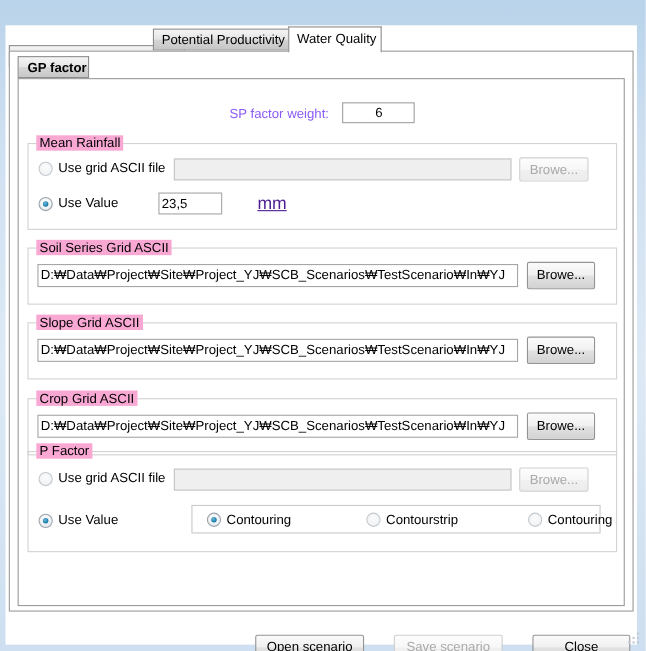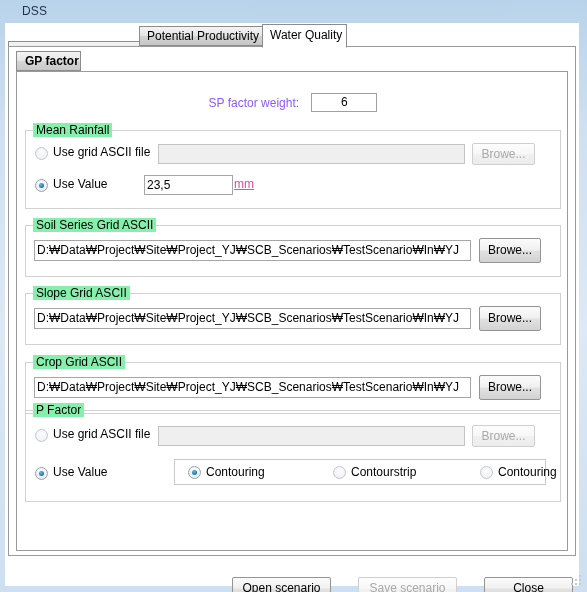--- a/index.html
+++ b/index.html
@@ -145,21 +145,21 @@
 
   .groupbox {
     position: absolute;
     box-sizing: border-box;
     border: 1px solid #d2d2d2;
     background: transparent;
   }
   .gb-title {
     position: absolute;
     top: -8px; left: 7px;
-    background: #86efac;
+    background: #f9a8d4;
     padding: 0 3px;
     font-size: 12px;
     color: #000;
     white-space: nowrap;
   }
 
   .radio {
     position: absolute;
     width: 13px; height: 13px;
     box-sizing: border-box;
@@ -217,22 +217,22 @@
     white-space: nowrap;
   }
   .btn.disabled {
     border: 1px solid #cfcfcf;
     background: linear-gradient(to bottom, #fdfdfd 0%, #f7f7f7 50%, #f1f1f1 52%, #ececec 100%);
     color: #a9a9a9;
   }
 
   .unit-label {
     position: absolute;
-    font-size: 12px;
-    color: #ec4899;
+    font-size: 16px;
+    color: #4c1d95;
     text-decoration: underline;
   }
 
   .subpanel {
     position: absolute;
     box-sizing: border-box;
     border: 1px solid #c9c9c9;
     background: #ffffff;
   }
   .footer-btn {
@@ -252,23 +252,20 @@
     position: absolute;
     width: 2px; height: 2px;
     background: #c3cbd4;
   }
 </style>
 </head>
 <body>
 
 <div id="window">
 
-  <div id="titlebar">
-    <div id="title-text">DSS</div>
-  </div>
 
   <div id="client">
 
     <div id="outer-tabs">
       <div class="otab" style="left:0px;width:160px;margin-top:15px;">
         <span>Set Up Alternatives</span>
       </div>
       <div class="otab active" style="left:254px;width:85px;">
         <span>Water Quality</span>
       </div>
@@ -295,21 +292,21 @@
         <div class="groupbox" style="left:8px; top:58px; width:536px; height:79px;">
           <div class="gb-title">Mean Rainfall</div>
 
           <div class="radio disabled" style="left:9px; top:16px;"></div>
           <div class="radio-label" style="left:27px; top:14px;">Use grid ASCII file</div>
           <div class="textbox disabled" style="left:132px; top:13px; width:307px; height:20px;"></div>
           <div class="btn disabled" style="left:446px; top:12px; width:63px; height:22px; line-height:20px;">Browe...</div>
 
           <div class="radio checked" style="left:9px; top:48px;"></div>
           <div class="radio-label" style="left:27px; top:46px;">Use Value</div>
-          <div class="textbox" style="left:118px; top:44px; width:89px; height:20px;">23,5</div>
+          <div class="textbox" style="left:118px; top:44px; width:58px; height:20px;">23,5</div>
           <div class="unit-label" style="left:208px; top:46px;">mm</div>
         </div>
 
         <div class="groupbox" style="left:8px; top:153px; width:536px; height:52px;">
           <div class="gb-title">Soil Series Grid ASCII</div>
           <div class="textbox" style="left:8px; top:14px; width:437px; height:21px;">D:₩Data₩Project₩Site₩Project_YJ₩SCB_Scenarios₩TestScenario₩In₩YJ</div>
           <div class="btn" style="left:453px; top:12px; width:62px; height:25px; line-height:23px;">Browe...</div>
         </div>
 
         <div class="groupbox" style="left:8px; top:221px; width:536px; height:52px;">

